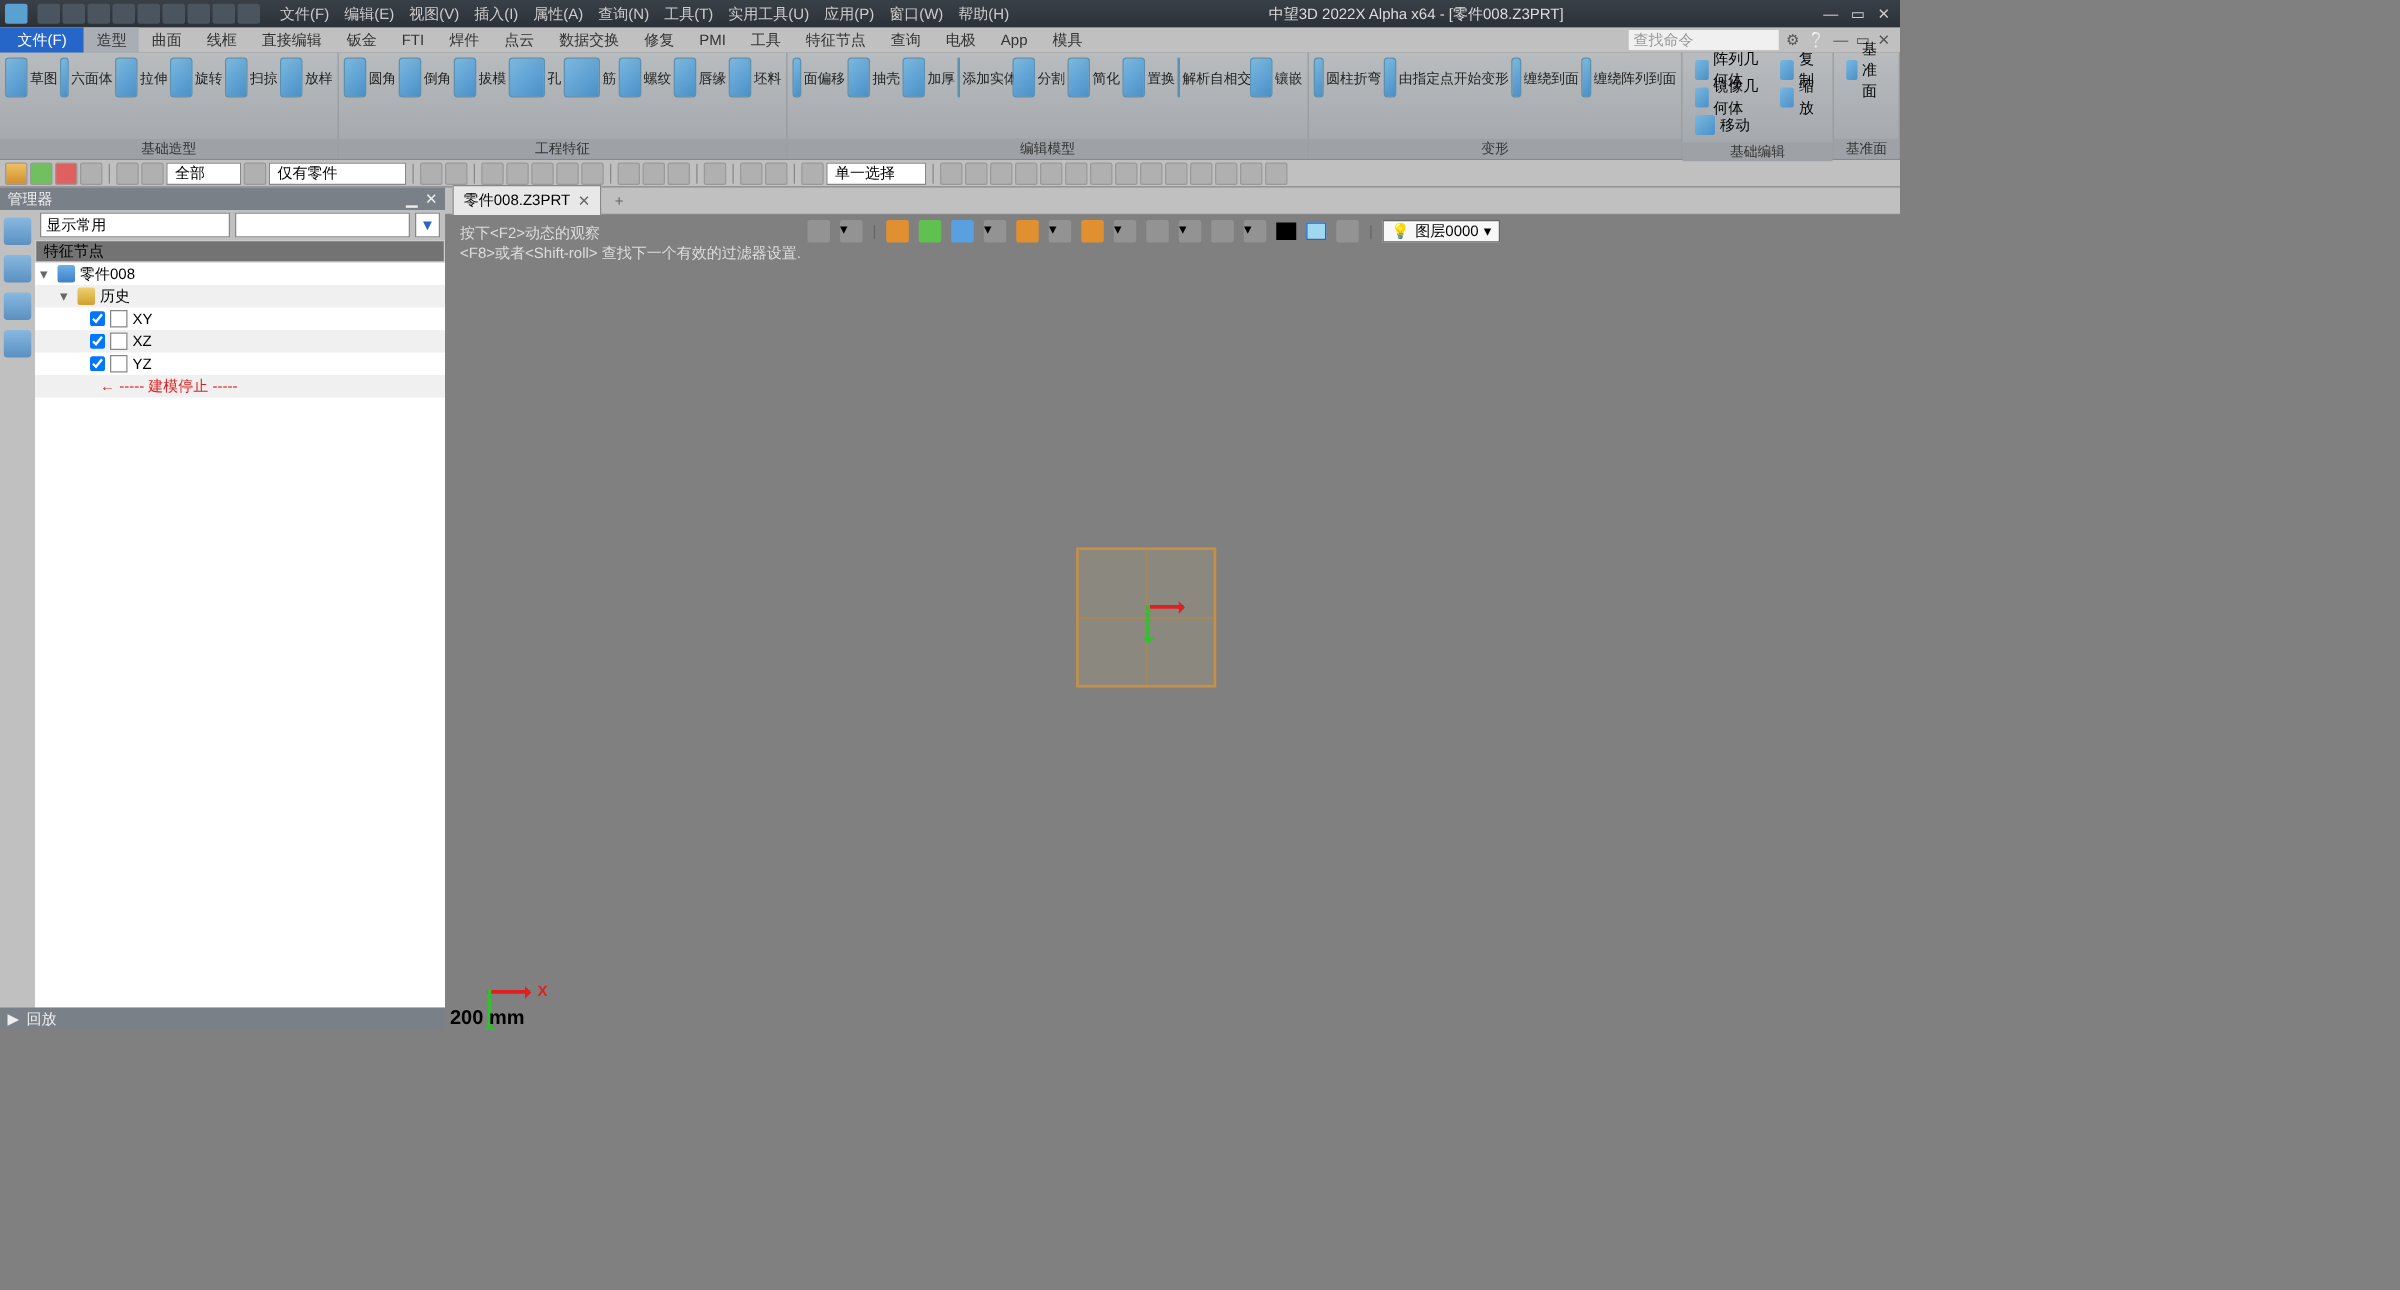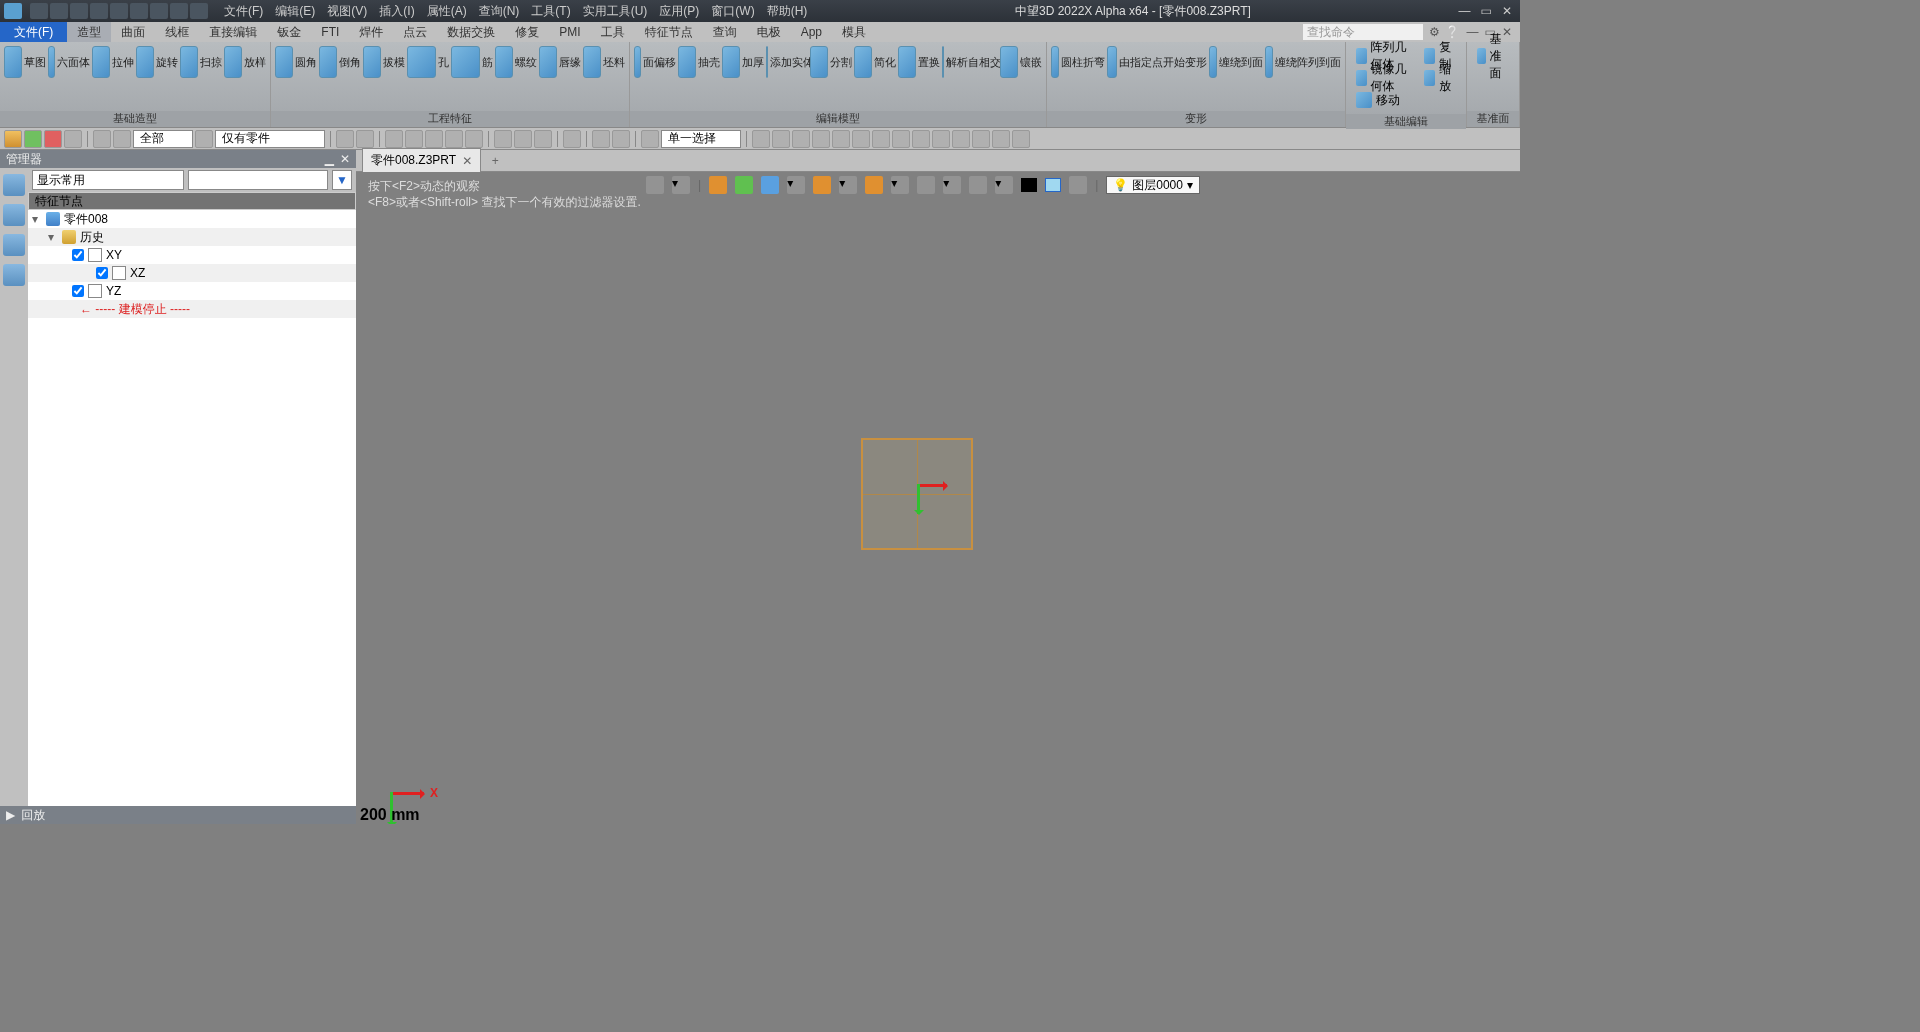--- a/index.html
+++ b/index.html
@@ -426,21 +426,21 @@
           <div class="tree-node stripe" style="padding-left:20px;">
               <span class="expander">▾</span>
               <div class="tnicon node-icon-folder"></div>
               <span>历史</span>
             </div>
           <div class="tree-node" style="padding-left:44px;">
               <input type="checkbox" class="chk" checked="" style="">
               <div class="tnicon node-icon-plane"></div>
               <span>XY</span>
             </div>
-          <div class="tree-node stripe" style="padding-left:68px;">
+          <div class="tree-node stripe" style="padding-left:44px;">
               <input type="checkbox" class="chk" checked="" style="">
               <div class="tnicon node-icon-plane"></div>
               <span>XZ</span>
             </div>
           <div class="tree-node" style="padding-left:44px;">
               <input type="checkbox" class="chk" checked="" style="">
               <div class="tnicon node-icon-plane"></div>
               <span>YZ</span>
             </div>
           <div class="tree-node stripe" style="padding-left:52px;">

